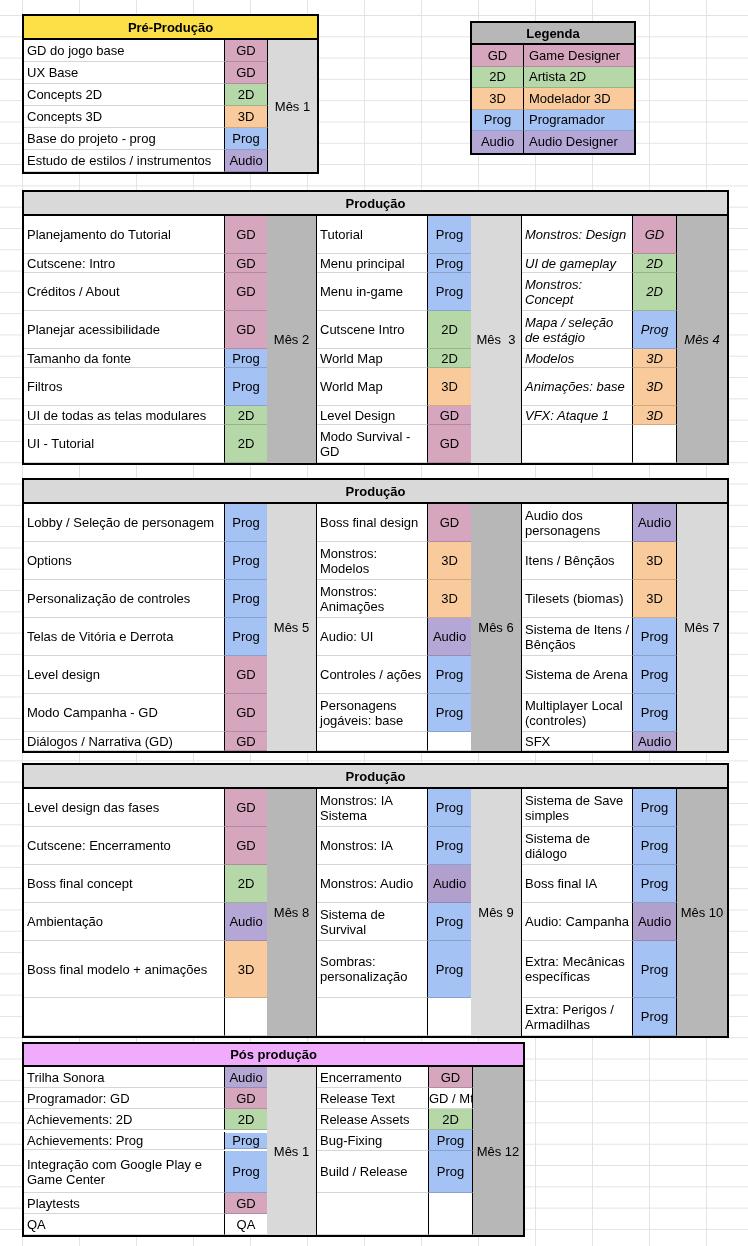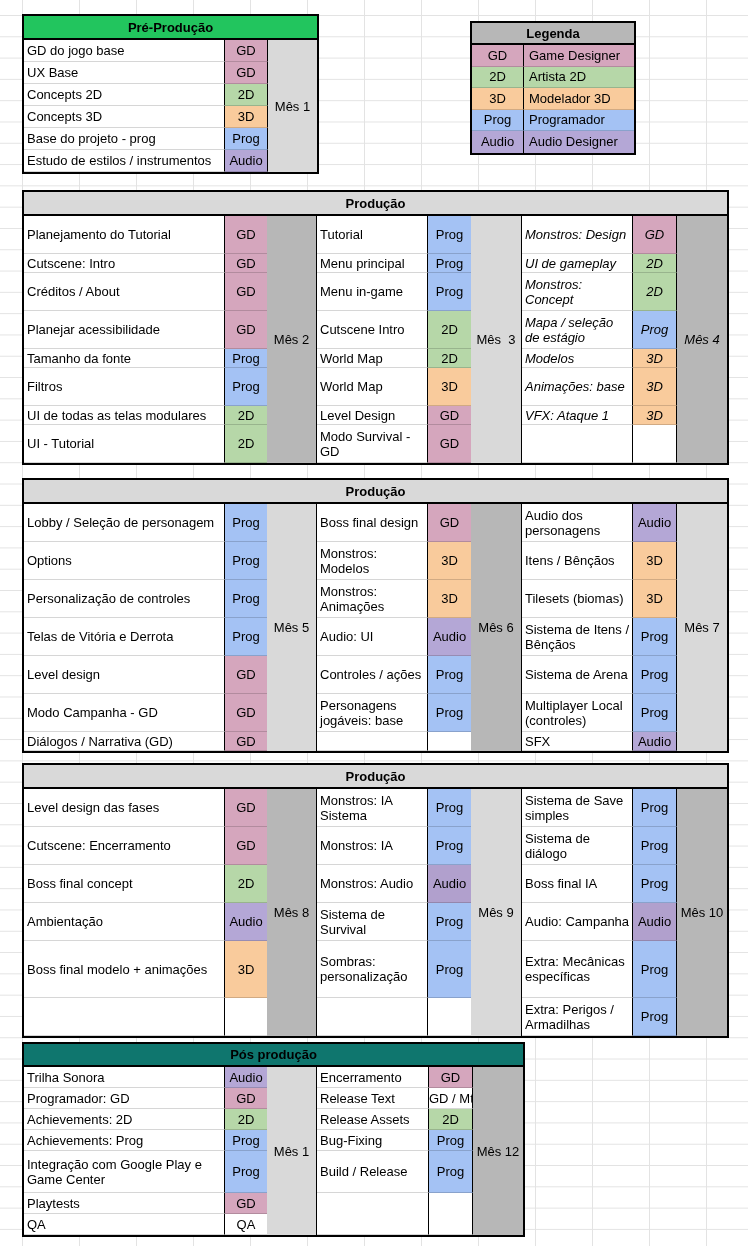--- a/index.html
+++ b/index.html
@@ -30,21 +30,21 @@
   .lg-label{box-sizing:border-box;flex:1;display:flex;align-items:center;padding-left:5px;}
   .lg-row:not(:last-child) .lg-code,.lg-row:not(:last-child) .lg-label{border-bottom:1px solid rgba(0,0,0,0.16);}
 </style>
 </head>
 <body>
 
 <div class="canvas">
   <div class="grid-bg"></div>
   <div id="tables">
       <div class="tbl" style="left: 22px; top: 14px;">
-        <div class="thead" style="height: 22px; background: #22c55e;">Pré-Produção</div>
+        <div class="thead" style="height: 22px; background: #fde047;">Pré-Produção</div>
         <div class="blocks">
           <div class="block" style="width: 293px; height: 132px;">
             <div class="trow" style="height: 22px;">
               <div class="namecell" style="width: 201px; flex: 0 0 auto;">GD do jogo base</div>
               <div class="chipcell" style="width: 43px; flex: 0 0 auto; background: rgb(213, 166, 189);">GD</div>
             </div>
             <div class="trow" style="height: 22px;">
               <div class="namecell" style="width: 201px; flex: 0 0 auto;">UX Base</div>
               <div class="chipcell" style="width: 43px; flex: 0 0 auto; background: rgb(213, 166, 189);">GD</div>
             </div>
@@ -356,36 +356,36 @@
             </div>
             <div class="trow" style="height: 38px;">
               <div class="namecell" style="width: 111px; flex: 0 0 auto;">Extra: Perigos / Armadilhas</div>
               <div class="chipcell" style="width: 44px; flex: 0 0 auto; background: rgb(164, 194, 244);">Prog</div>
             </div>
             <div class="mescell" style="width: 50px; background: rgb(183, 183, 183);">Mês 10</div>
           </div>
         </div>
       </div>
       <div class="tbl" style="left: 22px; top: 1042px;">
-        <div class="thead" style="height: 21px; background: #0f766e;">Pós produção</div>
+        <div class="thead" style="height: 21px; background: #f0abfc;">Pós produção</div>
         <div class="blocks">
           <div class="block sep" style="width: 293px; height: 168px;">
             <div class="trow" style="height: 21px;">
               <div class="namecell" style="width: 201px; flex: 0 0 auto;">Trilha Sonora</div>
               <div class="chipcell" style="width: 43px; flex: 0 0 auto; background: rgb(180, 167, 214);">Audio</div>
             </div>
             <div class="trow" style="height: 21px;">
               <div class="namecell" style="width: 201px; flex: 0 0 auto;">Programador: GD</div>
               <div class="chipcell" style="width: 43px; flex: 0 0 auto; background: rgb(213, 166, 189);">GD</div>
             </div>
             <div class="trow" style="height: 21px;">
               <div class="namecell" style="width: 201px; flex: 0 0 auto;">Achievements: 2D</div>
               <div class="chipcell" style="width: 43px; flex: 0 0 auto; background: rgb(182, 215, 168);">2D</div>
             </div>
-            <div class="trow" style="height: 21px;">
+            <div class="trow" style="height: 21px; align-items: center;">
               <div class="namecell" style="width: 201px; flex: 0 0 auto;">Achievements: Prog</div>
               <div class="chipcell" style="width: 43px; flex: 0 0 auto; background: rgb(164, 194, 244);">Prog</div>
             </div>
             <div class="trow" style="height: 42px;">
               <div class="namecell" style="width: 201px; flex: 0 0 auto;">Integração com Google Play e Game Center</div>
               <div class="chipcell" style="width: 43px; flex: 0 0 auto; background: rgb(164, 194, 244);">Prog</div>
             </div>
             <div class="trow" style="height: 21px;">
               <div class="namecell" style="width: 201px; flex: 0 0 auto;">Playtests</div>
               <div class="chipcell" style="width: 43px; flex: 0 0 auto; background: rgb(213, 166, 189);">GD</div>

